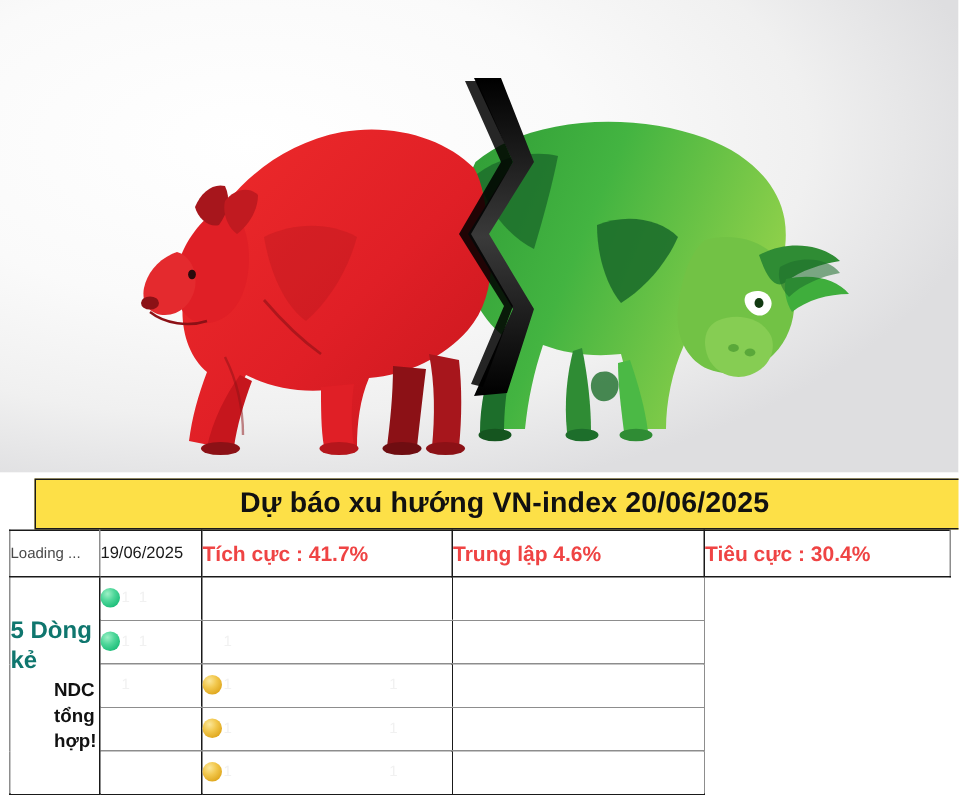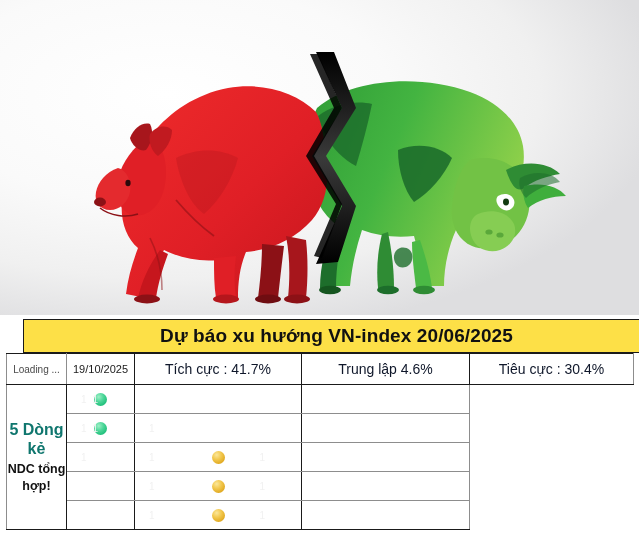--- a/index.html
+++ b/index.html
@@ -77,21 +77,21 @@
     top: 38px;
     width: 627px;
     border-collapse: collapse;
     table-layout: fixed;
   }
   table.grid td {
     border: 1px solid #8d8d8d;
     padding: 0;
     background: #ffffff;
     vertical-align: middle;
-    text-align: center;
+    text-align: left;
   }
 
   
   .col-load   { width: 60px; }
   .col-date   { width: 68px; }
   .col-pos    { width: 167px; }
   .col-neu    { width: 168px; }
   .col-neg    { width: 164px; }
 
   
@@ -106,22 +106,22 @@
     font-weight: normal;
     padding: 0 3px;
   }
   .cell-date {
     font-size: 11px;
     color: #1a1a1a;
     font-weight: normal;
   }
   .cell-pos, .cell-neu, .cell-neg {
     font-size: 14px;
-    font-weight: normal;
-    color: #0f172a;
+    font-weight: bold;
+    color: #ef4444;
   }
 
   
   .cell-label {
     border-right: 1px solid #1a1a1a !important;
     border-bottom: 1px solid #1a1a1a !important;
     text-align: center;
     padding: 2px 4px;
   }
   .label-main {
@@ -131,20 +131,21 @@
     color: #0f766e;
     line-height: 1.22;
   }
   .label-sub {
     display: block;
     font-size: 12.5px;
     font-weight: bold;
     color: #111111;
     line-height: 1.35;
     margin-top: 2px;
+    margin-left: 29px;
   }
 
   
   tr.datarow td {
     height: 28px;
     position: relative;
   }
   tr.datarow.last td { border-bottom: 1px solid #1a1a1a; }
   tr.datarow.first td { border-top: 1px solid #1a1a1a; }
 
@@ -329,21 +330,21 @@
         <col class="col-load">
         <col class="col-date">
         <col class="col-pos">
         <col class="col-neu">
         <col class="col-neg">
       </colgroup>
 
       <tbody>
           <tr class="head">
         <td class="cell-loading">Loading ...</td>
-        <td class="cell-date grid-border-right">19/10/2025</td>
+        <td class="cell-date grid-border-right">19/06/2025</td>
         <td class="cell-pos grid-border-right">Tích cực : 41.7%</td>
         <td class="cell-neu grid-border-right">Trung lập 4.6%</td>
         <td class="cell-neg">Tiêu cực : 30.4%</td>
       </tr>
 
       <tr class="datarow first">
         <td class="cell-label" rowspan="5">
           <span class="label-main">5 Dòng kẻ</span>
           <span class="label-sub">NDC tổng hợp!</span>
         </td>

